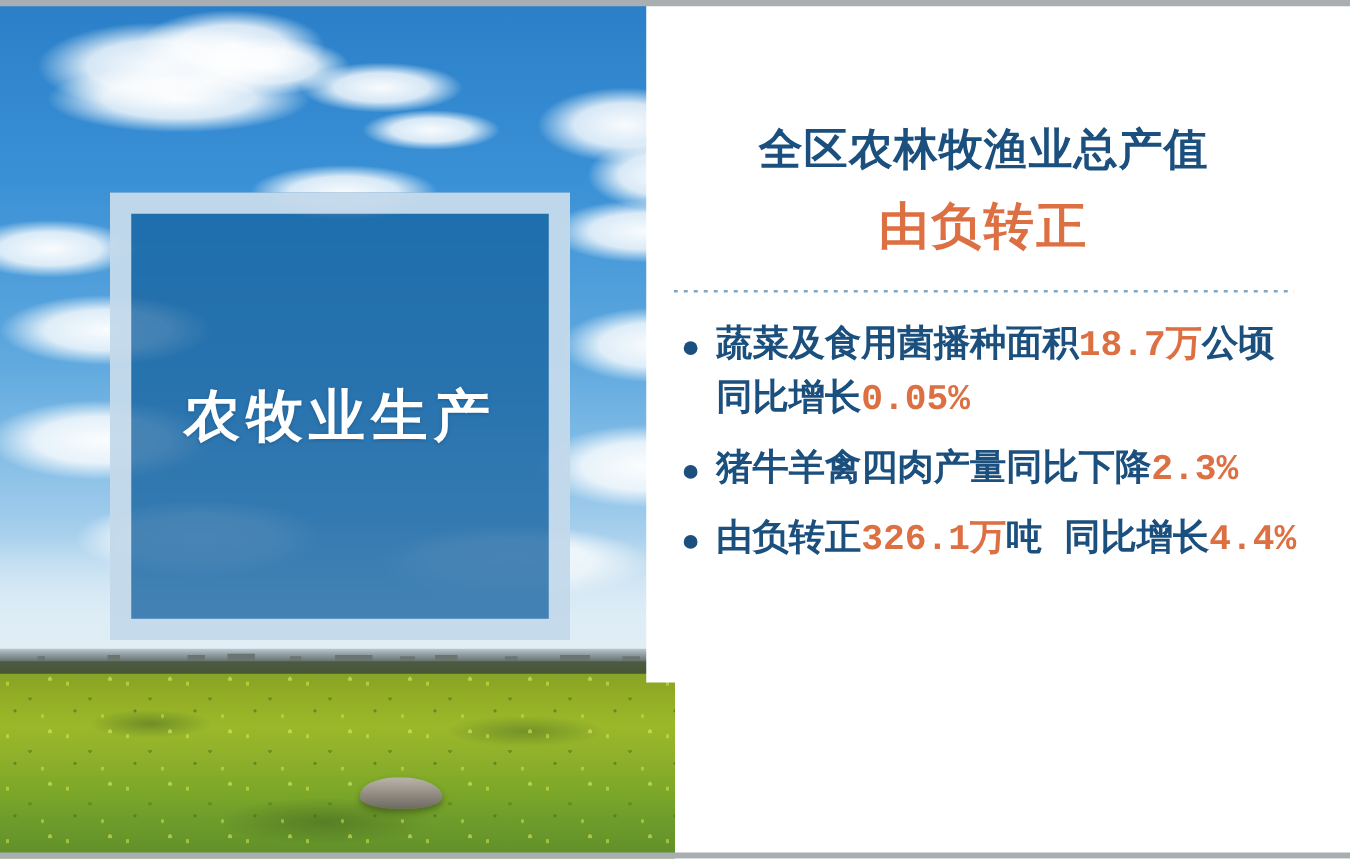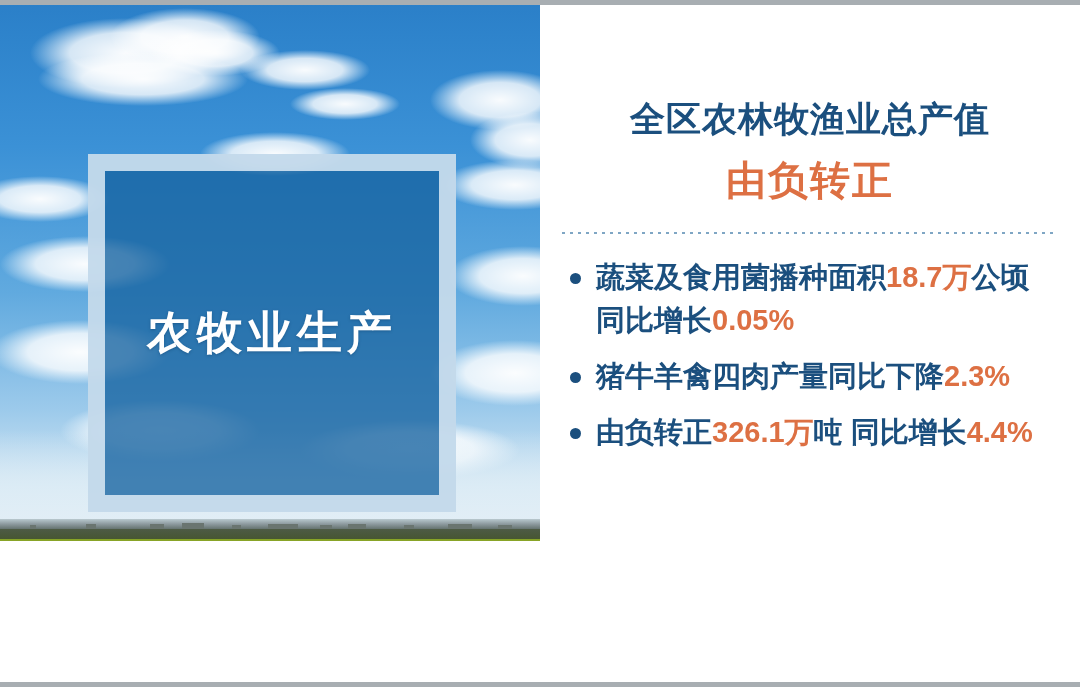--- a/index.html
+++ b/index.html
@@ -30,21 +30,21 @@
   }
   .edge-strip.top { top: 0; }
   .edge-strip.bottom { bottom: 0; }
 
   
   #photo {
     position: absolute;
     left: 0;
     top: 0;
     width: 540px;
-    height: 541px;
+    height: 687px;
     overflow: hidden;
     text-align: center;
   }
 
   .sky {
     position: absolute;
     left: 0; top: 0;
     width: 540px;
     height: 525px;
     background: linear-gradient(to bottom,
@@ -168,21 +168,21 @@
     font-weight: bold;
     letter-spacing: 5px;
     line-height: 1.55;
     text-shadow: 0 1px 3px rgba(10,50,90,0.35);
     white-space: nowrap;
   }
 
   
   #info {
     position: absolute;
-    left: 540px;
+    left: 517px;
     top: 0;
     width: 540px;
     height: 546px;
     background: #ffffff;
     z-index: 20;
   }
 
   .headline {
     text-align: center;
     white-space: nowrap;
@@ -222,20 +222,21 @@
     height: 2px;
     background-image: linear-gradient(to right, #7fa6c4 0 3px, rgba(255,255,255,0) 3px 8px);
     background-size: 8px 2px;
     background-repeat: repeat-x;
   }
 
   .bullets {
     margin: 22px 0 0 28px;
     padding: 0;
     list-style: none;
+    font-family: Liberation Mono, monospace;
   }
   .bullets li {
     position: relative;
     padding-left: 28px;
     margin-bottom: 13px;
     color: #1b4f7e;
     font-size: 29px;
     font-weight: bold;
     line-height: 1.48;
     white-space: nowrap;

